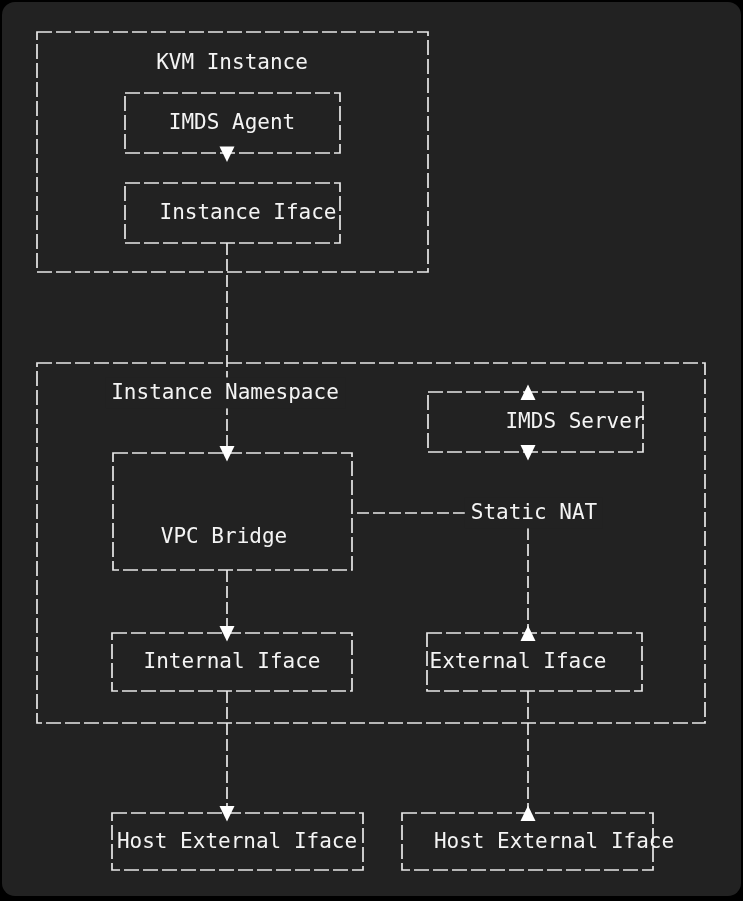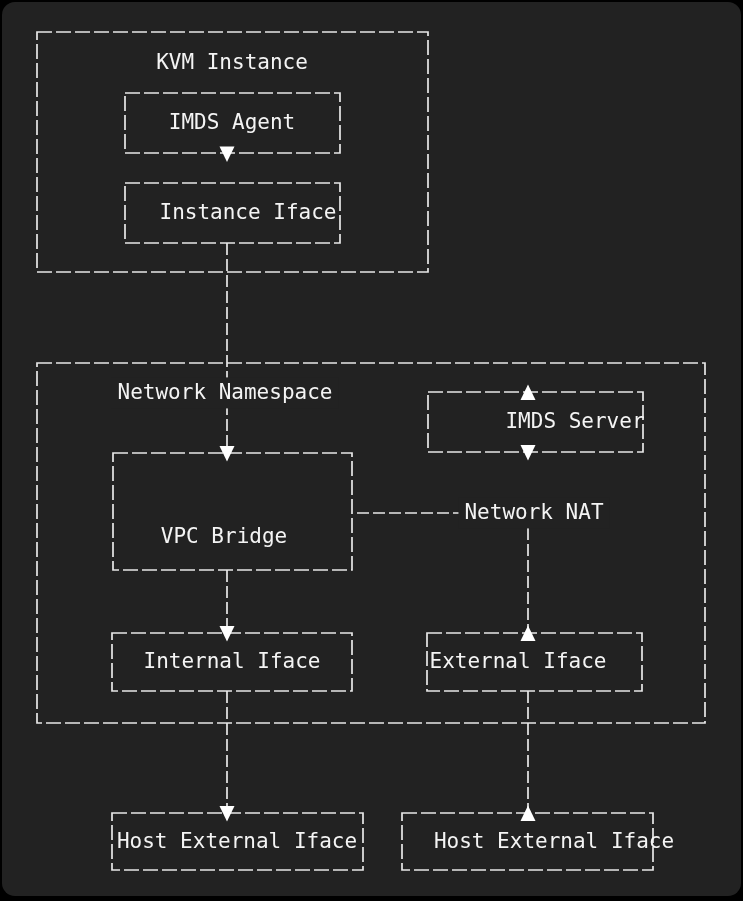--- a/index.html
+++ b/index.html
@@ -54,20 +54,20 @@
   <path class="arrow" d="M520.5 445 L535.5 445 L528 460.5 Z"></path>
   <path class="arrow" d="M219.5 626 L234.5 626 L227 641.5 Z"></path>
   <path class="arrow" d="M520.5 641 L535.5 641 L528 625.5 Z"></path>
   <path class="arrow" d="M219.5 806 L234.5 806 L227 821.5 Z"></path>
   <path class="arrow" d="M520.5 821 L535.5 821 L528 805.5 Z"></path>
 </svg>
 
 <div class="lbl" style="left:232px;top:63px;">KVM Instance</div>
 <div class="lbl" style="left:232px;top:123px;">IMDS Agent</div>
 <div class="lbl" style="left:232px;top:213px;margin-left:16px;">Instance Iface</div>
-<div class="lbl masked" style="left:225px;top:393px;">Network Namespace</div>
+<div class="lbl masked" style="left:225px;top:393px;">Instance Namespace</div>
 <div class="lbl" style="left:535px;top:422px;margin-left:40px;">IMDS Server</div>
 <div class="lbl" style="left:224px;top:513px;margin-top:24px;">VPC Bridge</div>
-<div class="lbl masked" style="left:534px;top:513px;">Network NAT</div>
+<div class="lbl masked" style="left:534px;top:513px;">Static NAT</div>
 <div class="lbl" style="left:232px;top:662px;text-align:right;">Internal Iface</div>
 <div class="lbl" style="left:518px;top:662px;">External Iface</div>
 <div class="lbl" style="left:237px;top:842px;">Host External Iface</div>
 <div class="lbl" style="left:554px;top:842px;">Host External Iface</div>
 
 </body></html>

